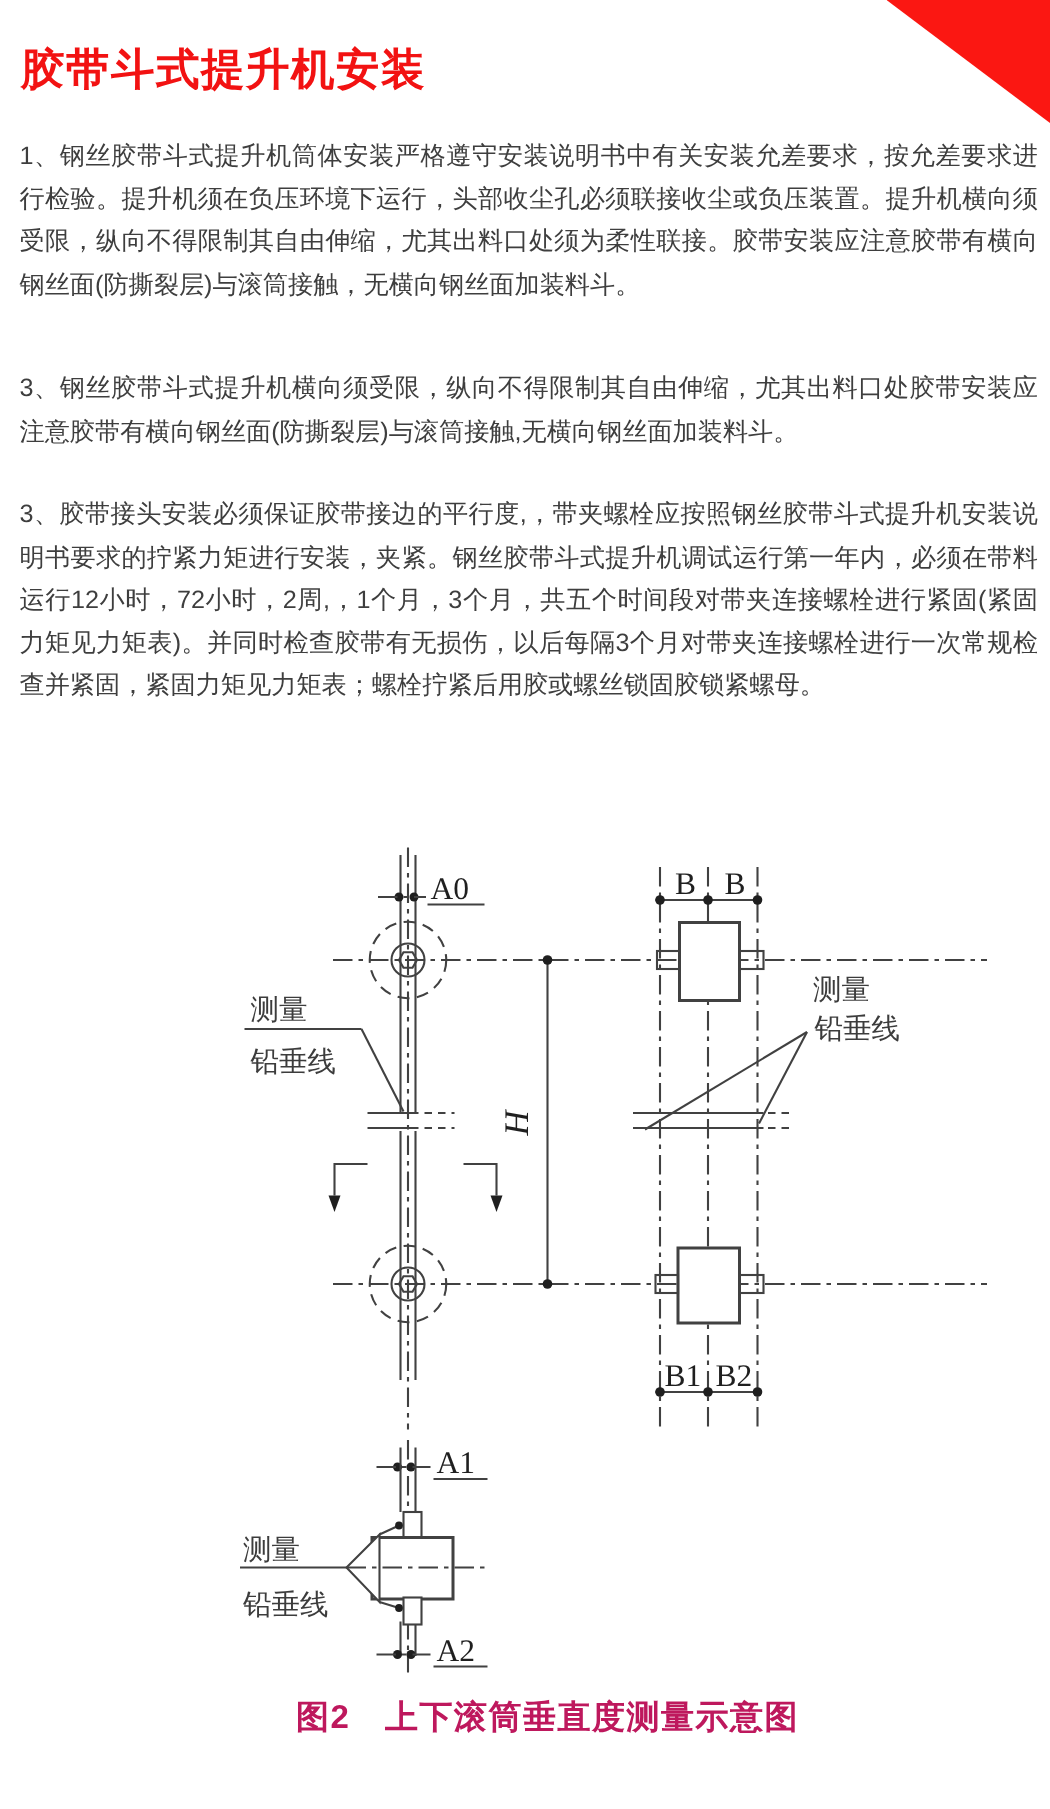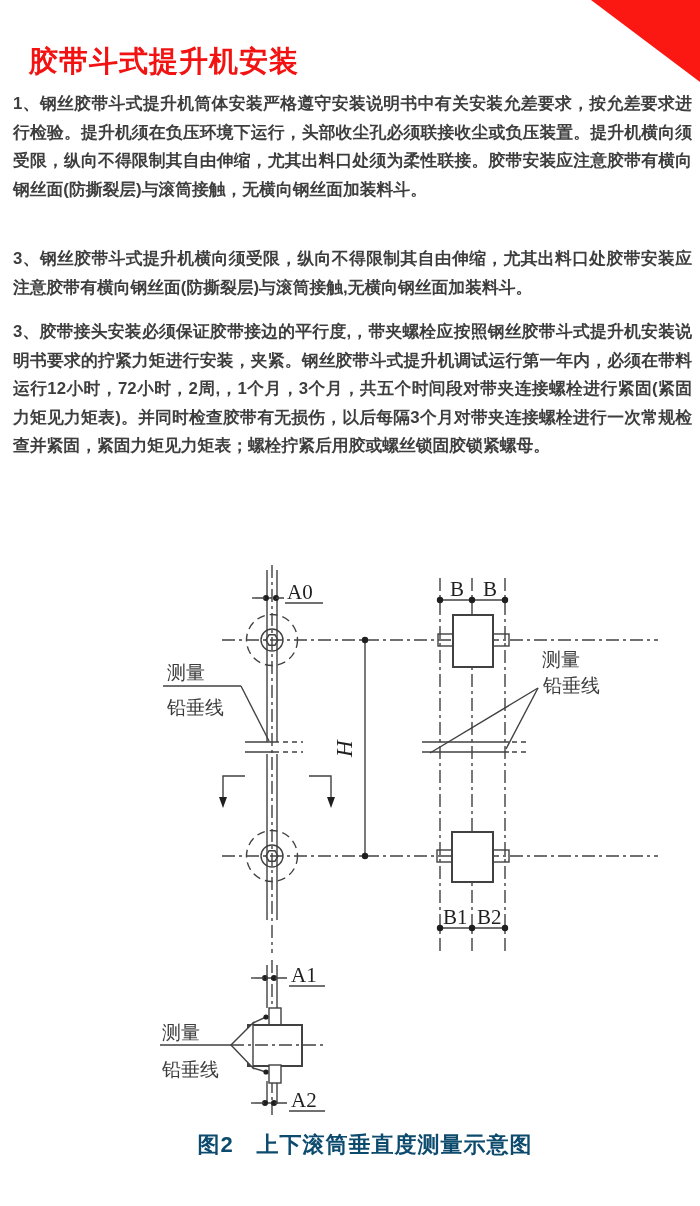--- a/index.html
+++ b/index.html
@@ -6,34 +6,34 @@
   body{
     width:700px;height:1206px;position:relative;background:#ffffff;
     font-family:"Liberation Sans",sans-serif;overflow:hidden;
   }
   .corner-triangle{
     position:absolute;left:591px;top:0;width:109px;height:82px;
     background:#fb1712;
     clip-path:polygon(0 0,100% 0,100% 100%);
   }
   .page-title{
-    position:absolute;left:14px;top:27px;margin:15px;
+    position:absolute;left:14px;top:27px;margin:0;
     font-size:29px;font-weight:700;color:#f21212;letter-spacing:1px;
   }
   .body-text{
     position:absolute;left:13px;width:679px;margin:0;
     font-size:16.8px;line-height:28.6px;color:#3e3e3e;
-    text-align:justify;font-weight:700;
+    text-align:justify;font-weight:400;
   }
   .p1{top:90px;}
   .p2{top:245px;}
-  .p3{top:318px;}
+  .p3{top:329px;}
   .figure-caption{
     position:absolute;left:30px;top:1130px;width:670px;
-    text-align:center;font-size:22px;font-weight:700;color:#0c4a6e;
+    text-align:center;font-size:22px;font-weight:700;color:#be185d;
     letter-spacing:1px;
   }
   svg.diagram{position:absolute;left:0;top:545px;}
   .s{stroke:#414141;stroke-width:1.4;fill:none;stroke-linecap:butt;}
   .s2{stroke:#414141;stroke-width:2;fill:none;}
   .dd{stroke-dasharray:13 4 3 4;}
   .dshc{stroke-dasharray:8 5;}
   .dsh{stroke-dasharray:5 4;}
   .dot{fill:#1f1f1f;stroke:none;}
   .fillw{fill:#ffffff;}

